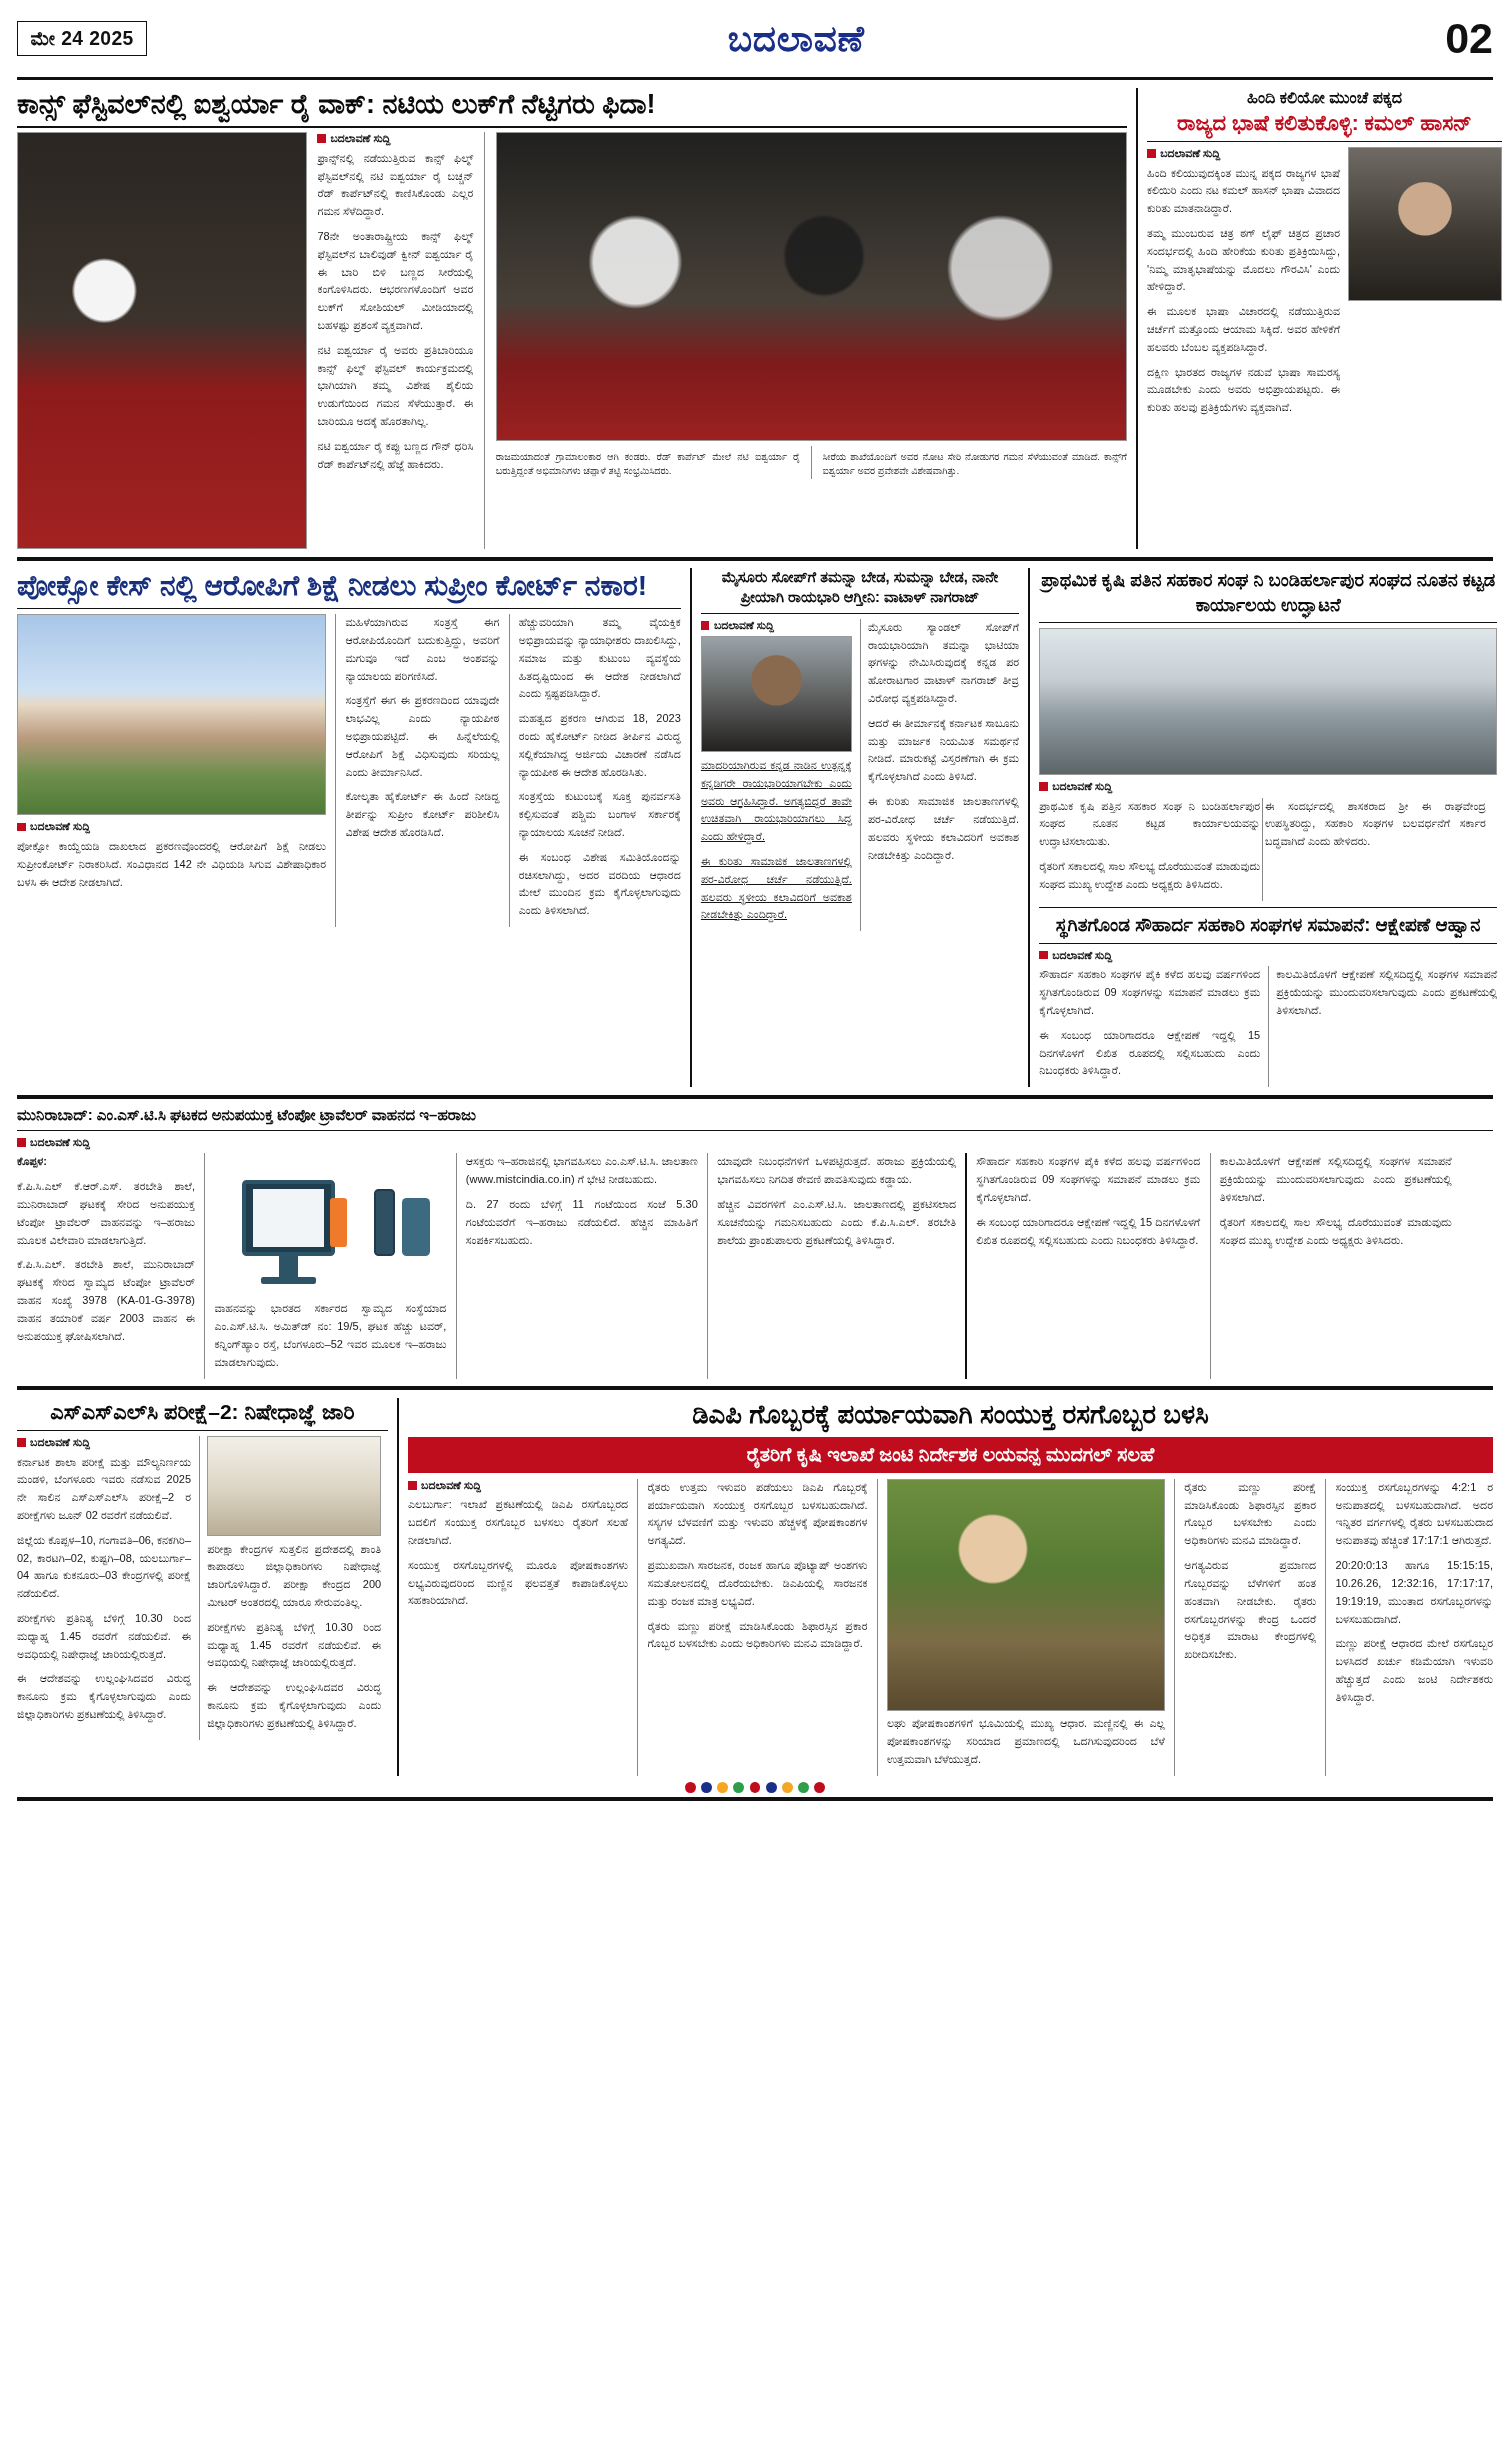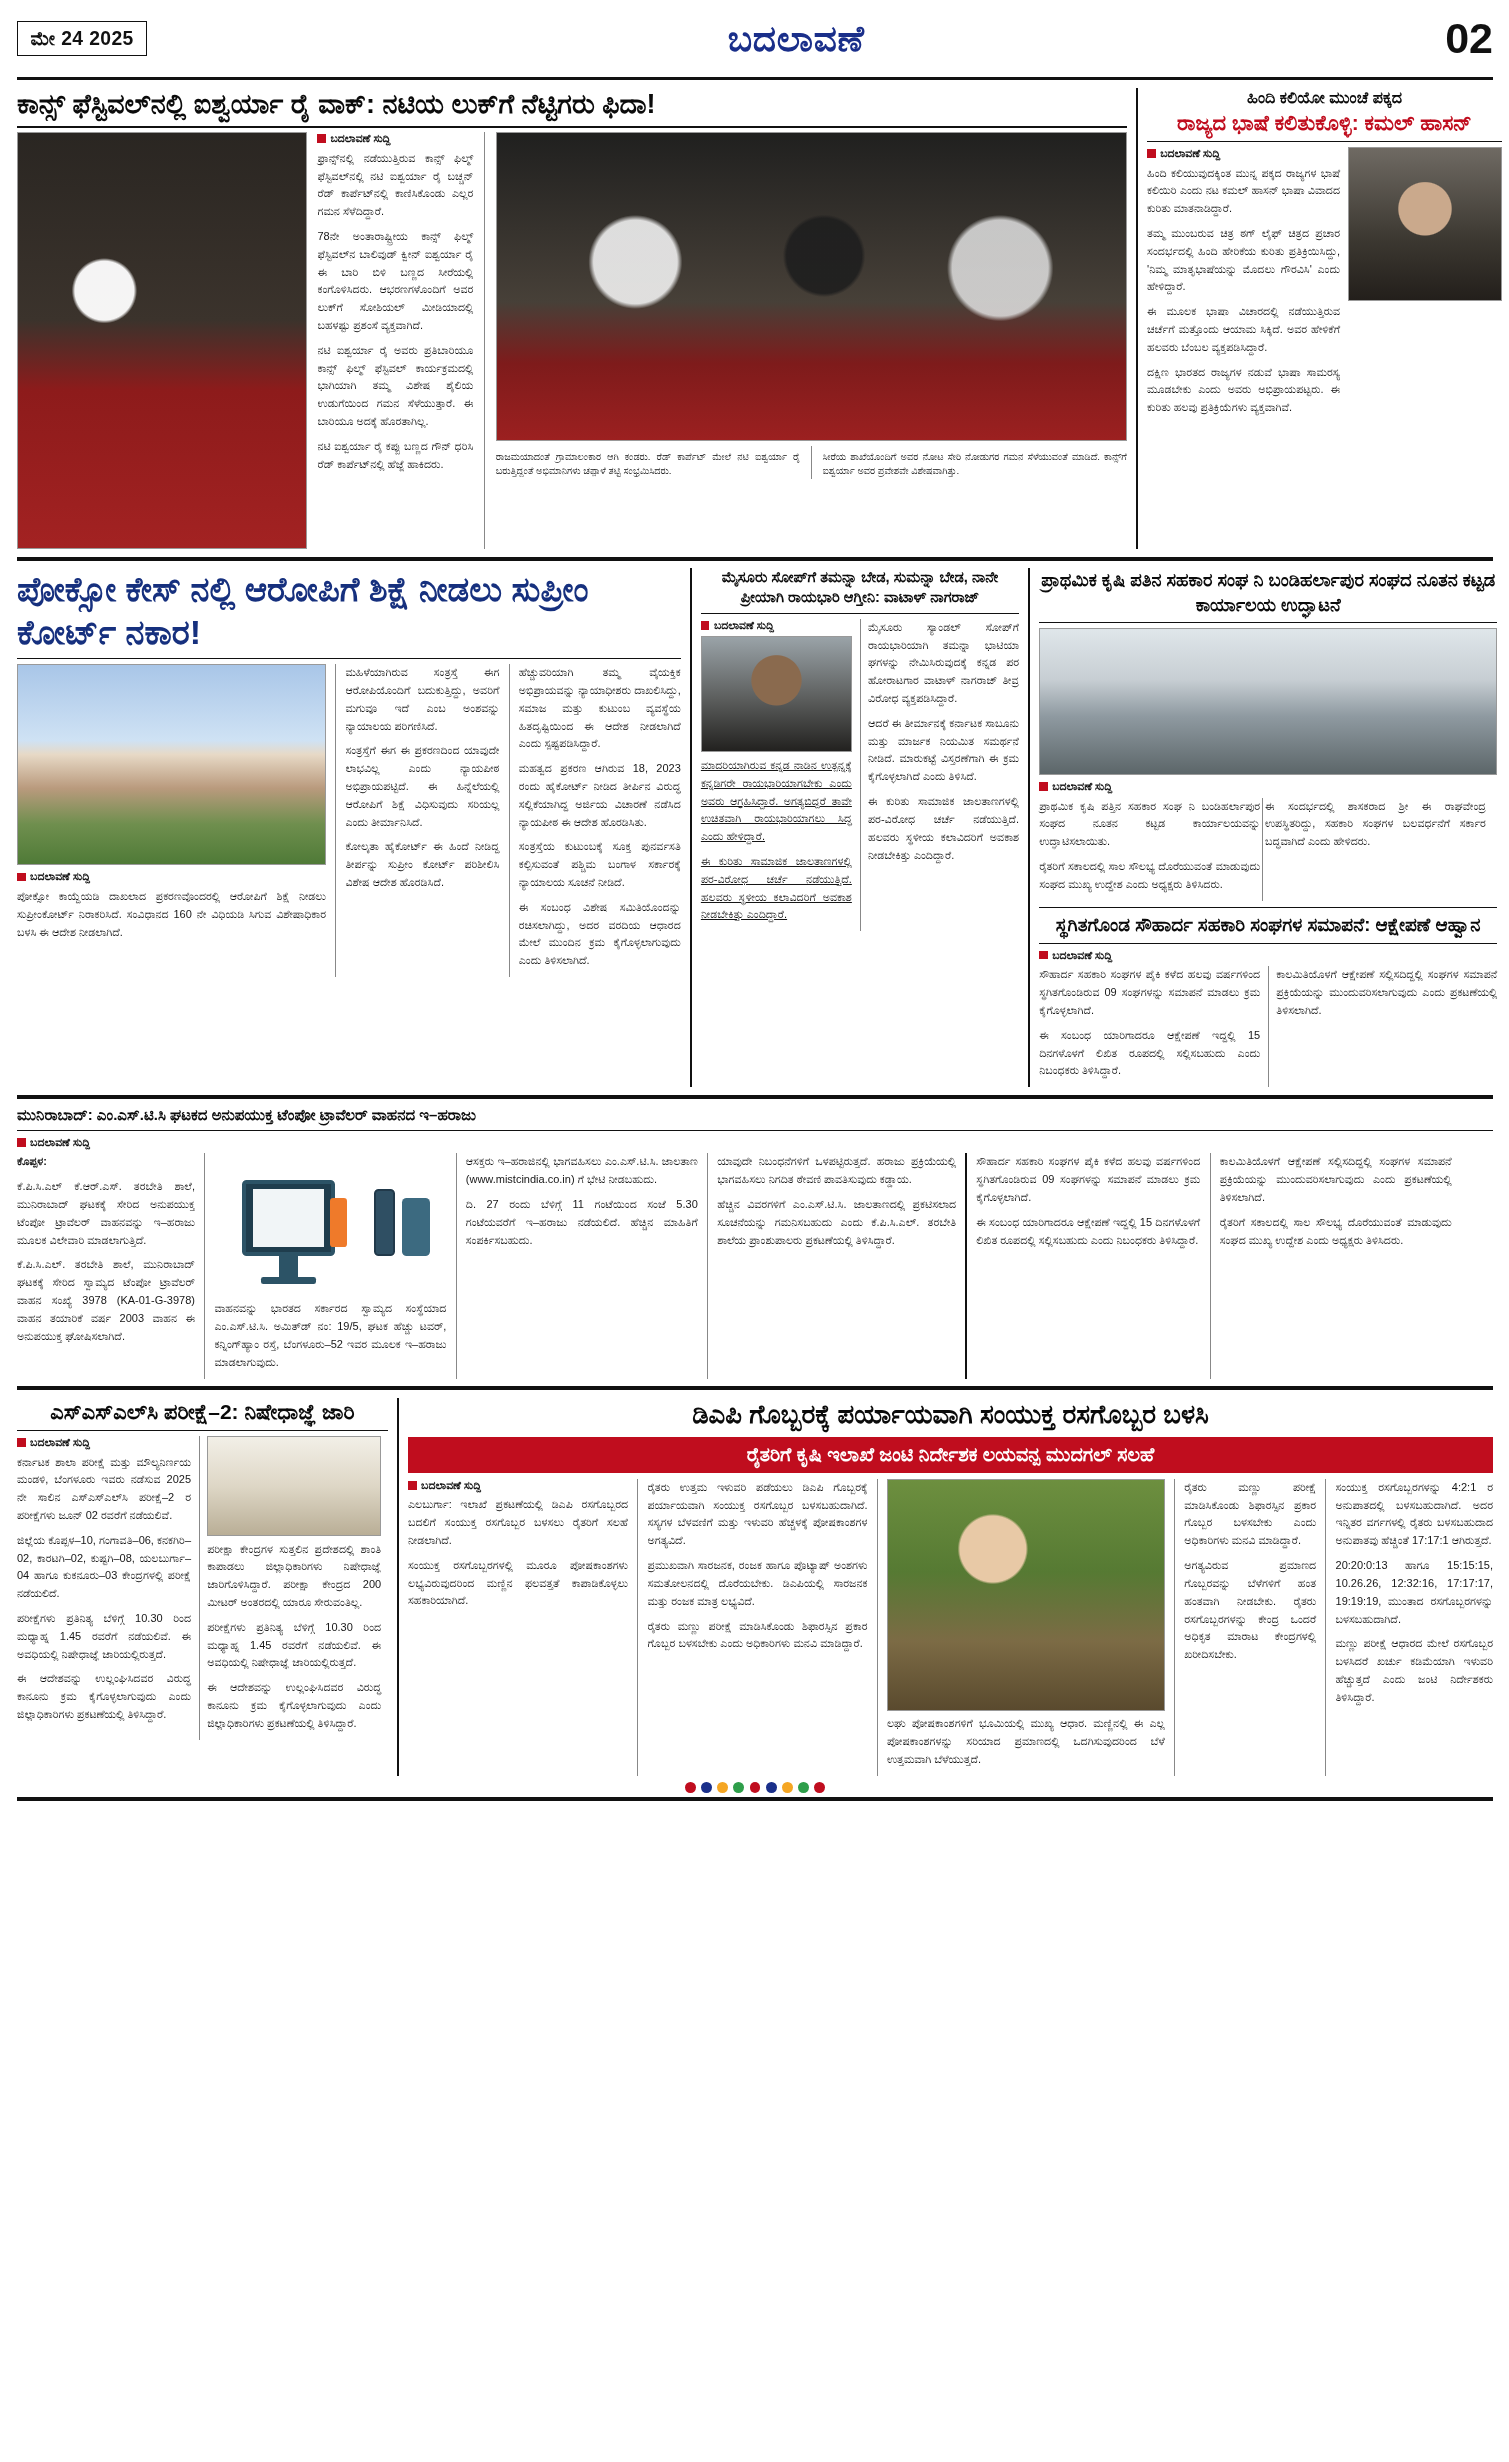--- a/index.html
+++ b/index.html
@@ -246,30 +246,30 @@
         </div>
       </div>
     </div>
   </div>
 
   <div class="rule-thick"></div>
 
   <div class="cols" style="margin-top:7.7px;">
 
     <div class="col" style="width:664px;">
-      <div class="headline hl-blue" style="font-size:34px;">ಪೋಕ್ಸೋ ಕೇಸ್ ನಲ್ಲಿ ಆರೋಪಿಗೆ ಶಿಕ್ಷೆ ನೀಡಲು ಸುಪ್ರೀಂ ಕೋರ್ಟ್ ನಕಾರ!</div>
+      <div class="headline hl-blue" style="font-size:28px;">ಪೋಕ್ಸೋ ಕೇಸ್ ನಲ್ಲಿ ಆರೋಪಿಗೆ ಶಿಕ್ಷೆ ನೀಡಲು ಸುಪ್ರೀಂ ಕೋರ್ಟ್ ನಕಾರ!</div>
       <div class="rule-thin"></div>
       <div class="cols" style="gap:9.3px;">
         <div style="width:309px;">
           <div class="photo ph-court" style="height:201px;"></div>
           <div class="credit" style="margin-top:5.4px;">
             <span class="sq"></span>
             <span>ಬದಲಾವಣೆ ಸುದ್ದಿ</span>
           </div>
-          <div class="body-text">ಪೋಕ್ಸೋ ಕಾಯ್ದೆಯಡಿ ದಾಖಲಾದ ಪ್ರಕರಣವೊಂದರಲ್ಲಿ ಆರೋಪಿಗೆ ಶಿಕ್ಷೆ ನೀಡಲು ಸುಪ್ರೀಂಕೋರ್ಟ್ ನಿರಾಕರಿಸಿದೆ. ಸಂವಿಧಾನದ 160 ನೇ ವಿಧಿಯಡಿ ಸಿಗುವ ವಿಶೇಷಾಧಿಕಾರ ಬಳಸಿ ಈ ಆದೇಶ ನೀಡಲಾಗಿದೆ.</div>
+          <div class="body-text">ಪೋಕ್ಸೋ ಕಾಯ್ದೆಯಡಿ ದಾಖಲಾದ ಪ್ರಕರಣವೊಂದರಲ್ಲಿ ಆರೋಪಿಗೆ ಶಿಕ್ಷೆ ನೀಡಲು ಸುಪ್ರೀಂಕೋರ್ಟ್ ನಿರಾಕರಿಸಿದೆ. ಸಂವಿಧಾನದ 142 ನೇ ವಿಧಿಯಡಿ ಸಿಗುವ ವಿಶೇಷಾಧಿಕಾರ ಬಳಸಿ ಈ ಆದೇಶ ನೀಡಲಾಗಿದೆ.</div>
         </div>
         <div class="sep-light"></div>
         <div style="width:154px;" class="body-text">
           <p>ಮಹಿಳೆಯಾಗಿರುವ ಸಂತ್ರಸ್ತೆ ಈಗ ಆರೋಪಿಯೊಂದಿಗೆ ಬದುಕುತ್ತಿದ್ದು, ಅವರಿಗೆ ಮಗುವೂ ಇದೆ ಎಂಬ ಅಂಶವನ್ನು ನ್ಯಾಯಾಲಯ ಪರಿಗಣಿಸಿದೆ.</p>
           <p>ಸಂತ್ರಸ್ತೆಗೆ ಈಗ ಈ ಪ್ರಕರಣದಿಂದ ಯಾವುದೇ ಲಾಭವಿಲ್ಲ ಎಂದು ನ್ಯಾಯಪೀಠ ಅಭಿಪ್ರಾಯಪಟ್ಟಿದೆ. ಈ ಹಿನ್ನೆಲೆಯಲ್ಲಿ ಆರೋಪಿಗೆ ಶಿಕ್ಷೆ ವಿಧಿಸುವುದು ಸರಿಯಲ್ಲ ಎಂದು ತೀರ್ಮಾನಿಸಿದೆ.</p>
           <p>ಕೋಲ್ಕತಾ ಹೈಕೋರ್ಟ್ ಈ ಹಿಂದೆ ನೀಡಿದ್ದ ತೀರ್ಪನ್ನು ಸುಪ್ರೀಂ ಕೋರ್ಟ್ ಪರಿಶೀಲಿಸಿ ವಿಶೇಷ ಆದೇಶ ಹೊರಡಿಸಿದೆ.</p>
         </div>
         <div class="sep-light"></div>
         <div style="width:162px;" class="body-text">
           <p>ಹೆಚ್ಚುವರಿಯಾಗಿ ತಮ್ಮ ವೈಯಕ್ತಿಕ ಅಭಿಪ್ರಾಯವನ್ನು ನ್ಯಾಯಾಧೀಶರು ದಾಖಲಿಸಿದ್ದು, ಸಮಾಜ ಮತ್ತು ಕುಟುಂಬ ವ್ಯವಸ್ಥೆಯ ಹಿತದೃಷ್ಟಿಯಿಂದ ಈ ಆದೇಶ ನೀಡಲಾಗಿದೆ ಎಂದು ಸ್ಪಷ್ಟಪಡಿಸಿದ್ದಾರೆ.</p>

